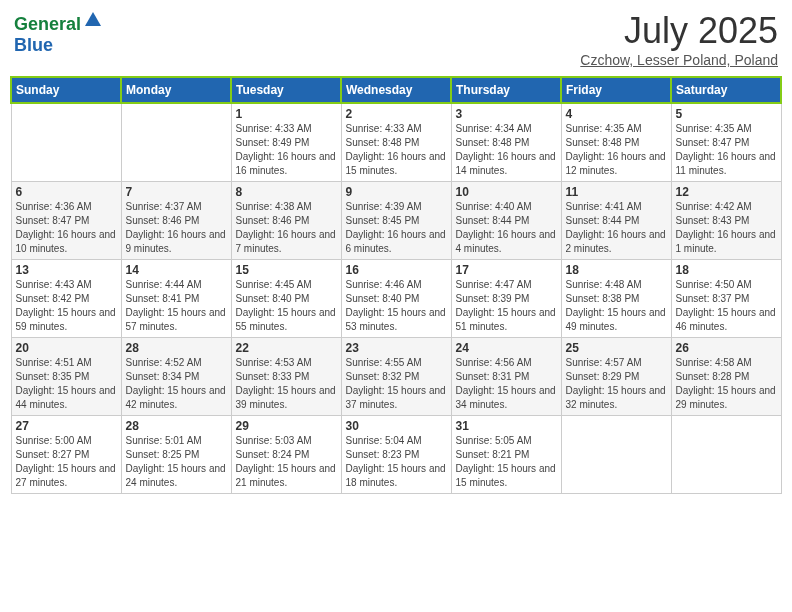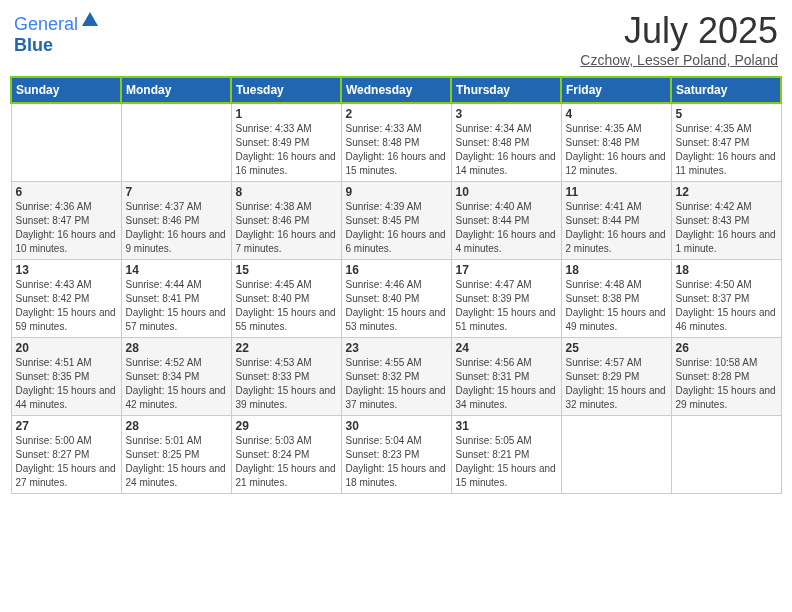--- a/index.html
+++ b/index.html
@@ -16,22 +16,22 @@
       align-items: flex-start;
       margin-bottom: 8px;
       padding: 0 4px;
     }
     .logo {
       display: flex;
       align-items: center;
     }
     .logo-text-general {
       font-size: 18px;
-      font-weight: normal;
-      color: #3b82f6;
+      font-weight: bold;
+      color: #15803d;
     }
     .logo-text-blue {
       font-size: 18px;
       font-weight: bold;
       color: #2166b0;
     }
     .logo-icon {
       width: 20px;
       height: 20px;
       margin-left: 2px;
@@ -278,21 +278,21 @@
 Daylight: 15 hours and 34 minutes.</div>
         </td>
         <td>
           <span class="day-number">25</span>
           <div class="day-info">Sunrise: 4:57 AM
 Sunset: 8:29 PM
 Daylight: 15 hours and 32 minutes.</div>
         </td>
         <td>
           <span class="day-number">26</span>
-          <div class="day-info">Sunrise: 10:58 AM
+          <div class="day-info">Sunrise: 4:58 AM
 Sunset: 8:28 PM
 Daylight: 15 hours and 29 minutes.</div>
         </td>
       </tr>
       <tr>
         <td>
           <span class="day-number">27</span>
           <div class="day-info">Sunrise: 5:00 AM
 Sunset: 8:27 PM
 Daylight: 15 hours and 27 minutes.</div>

